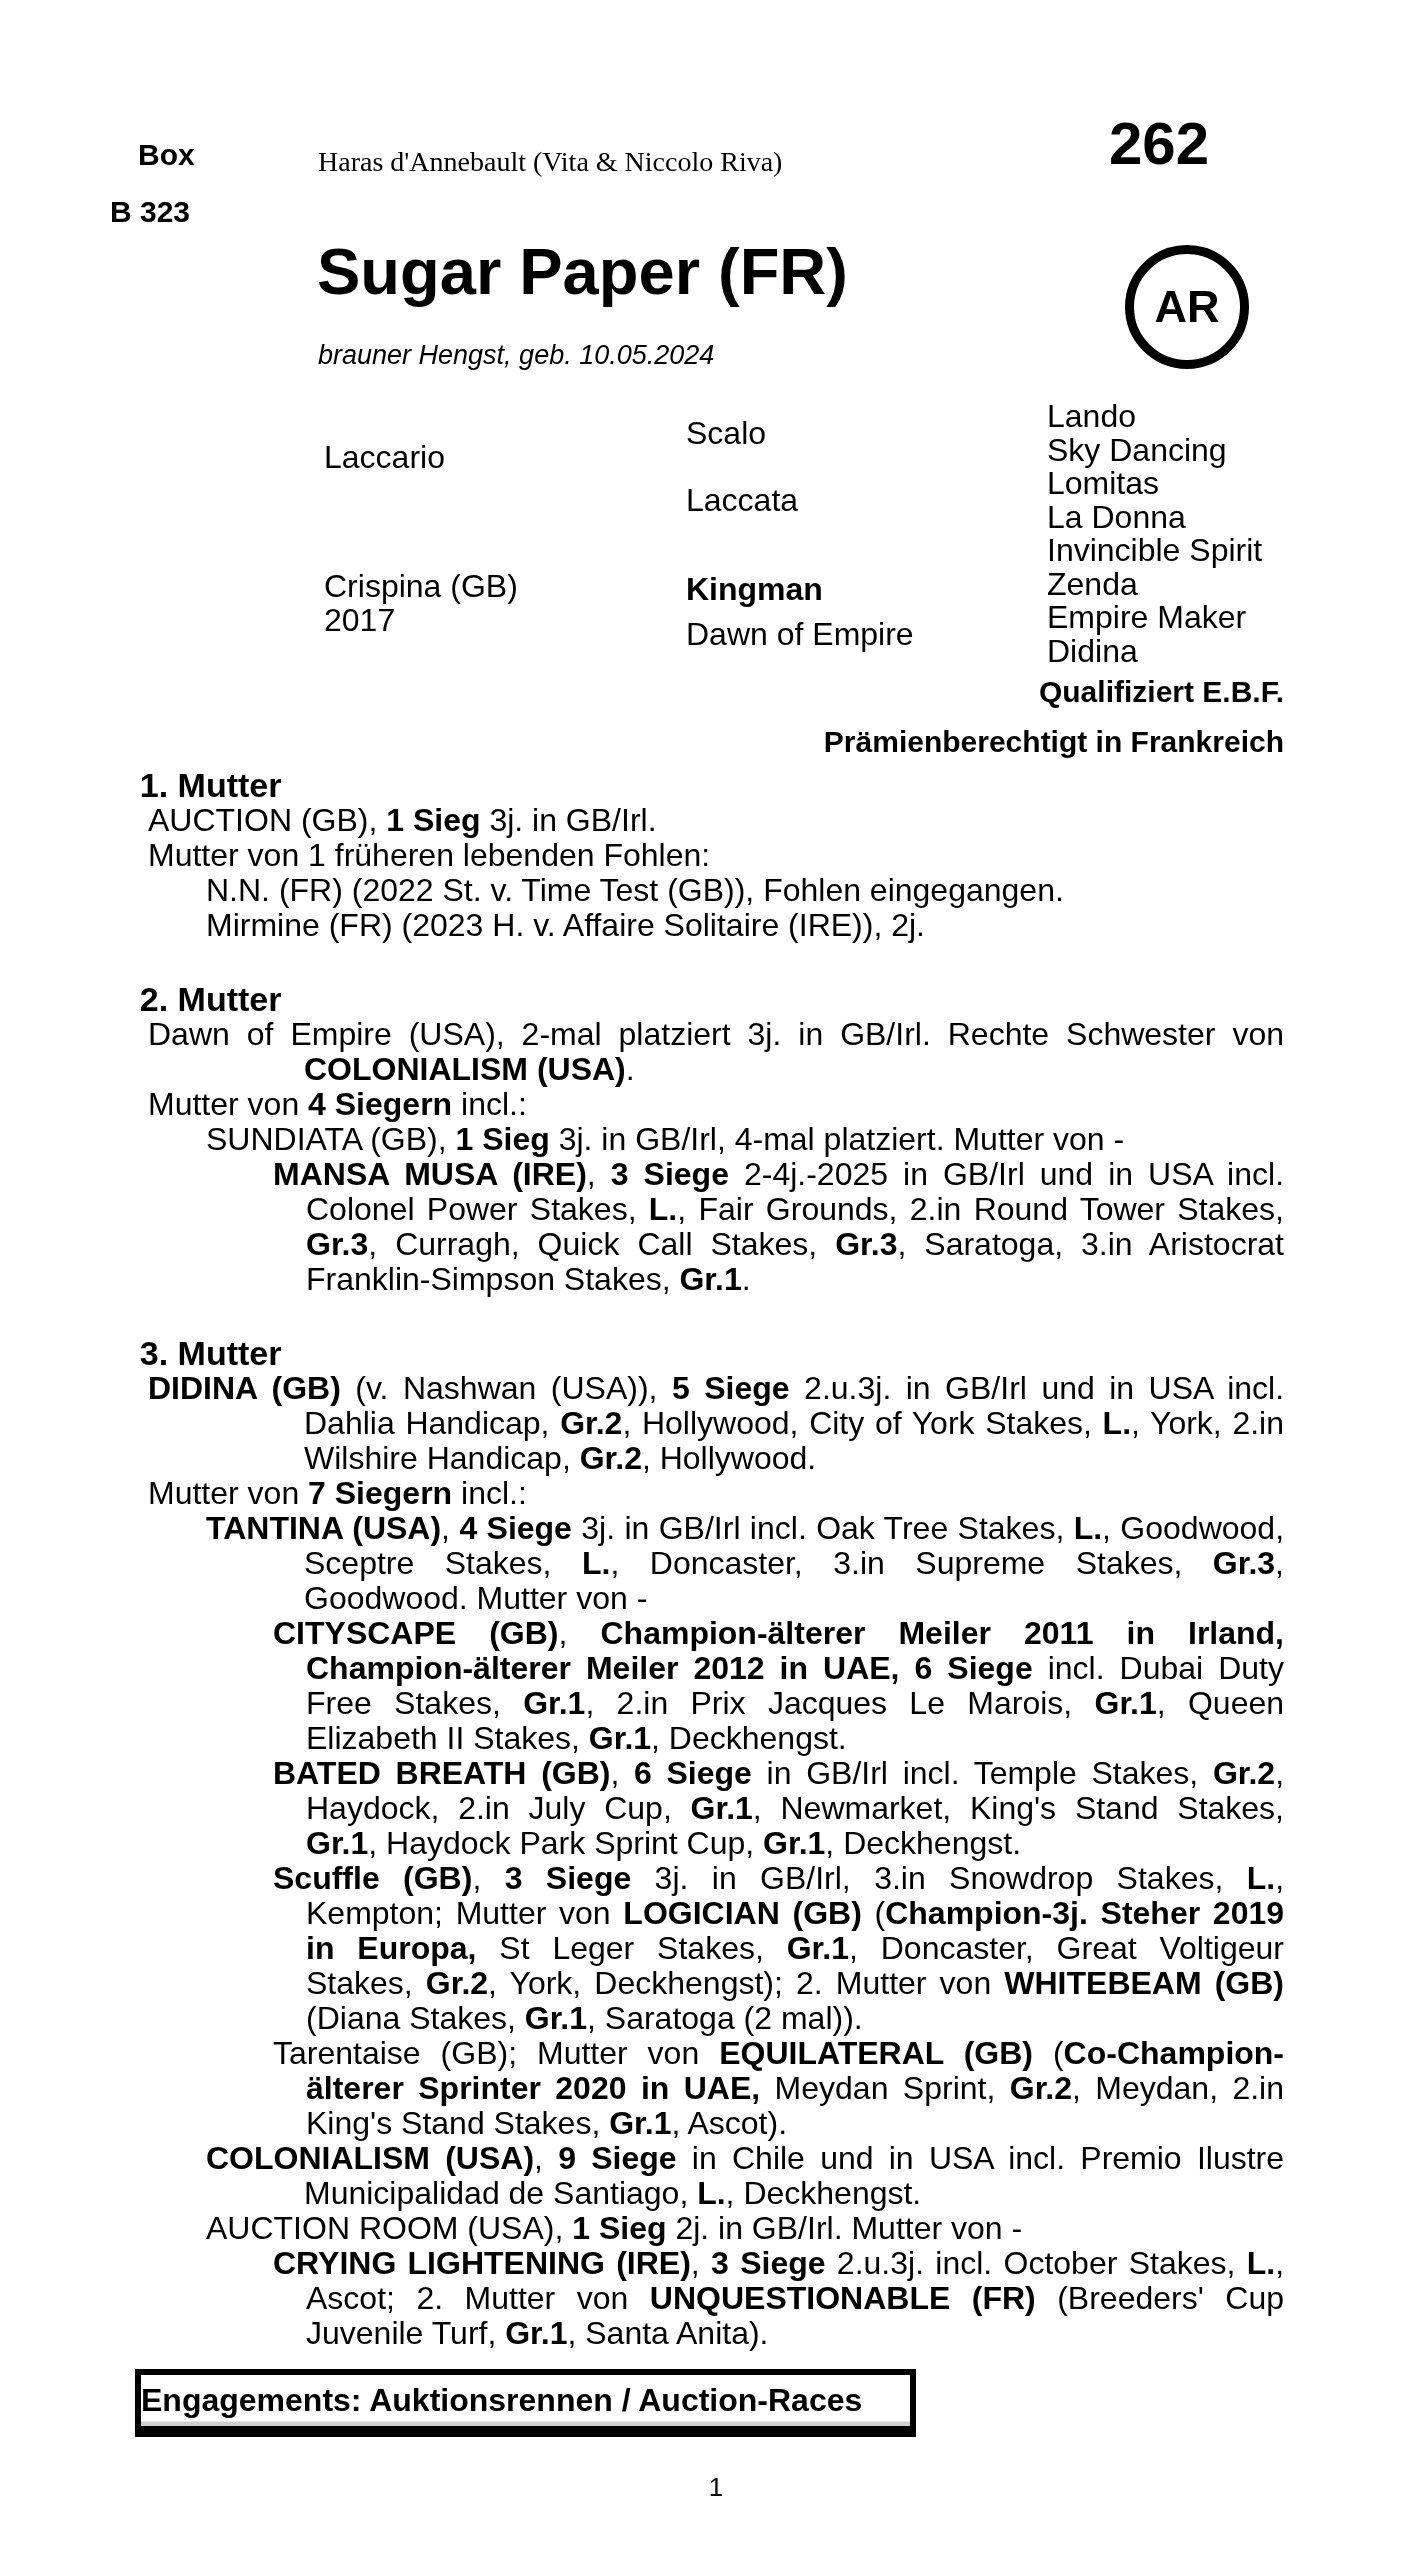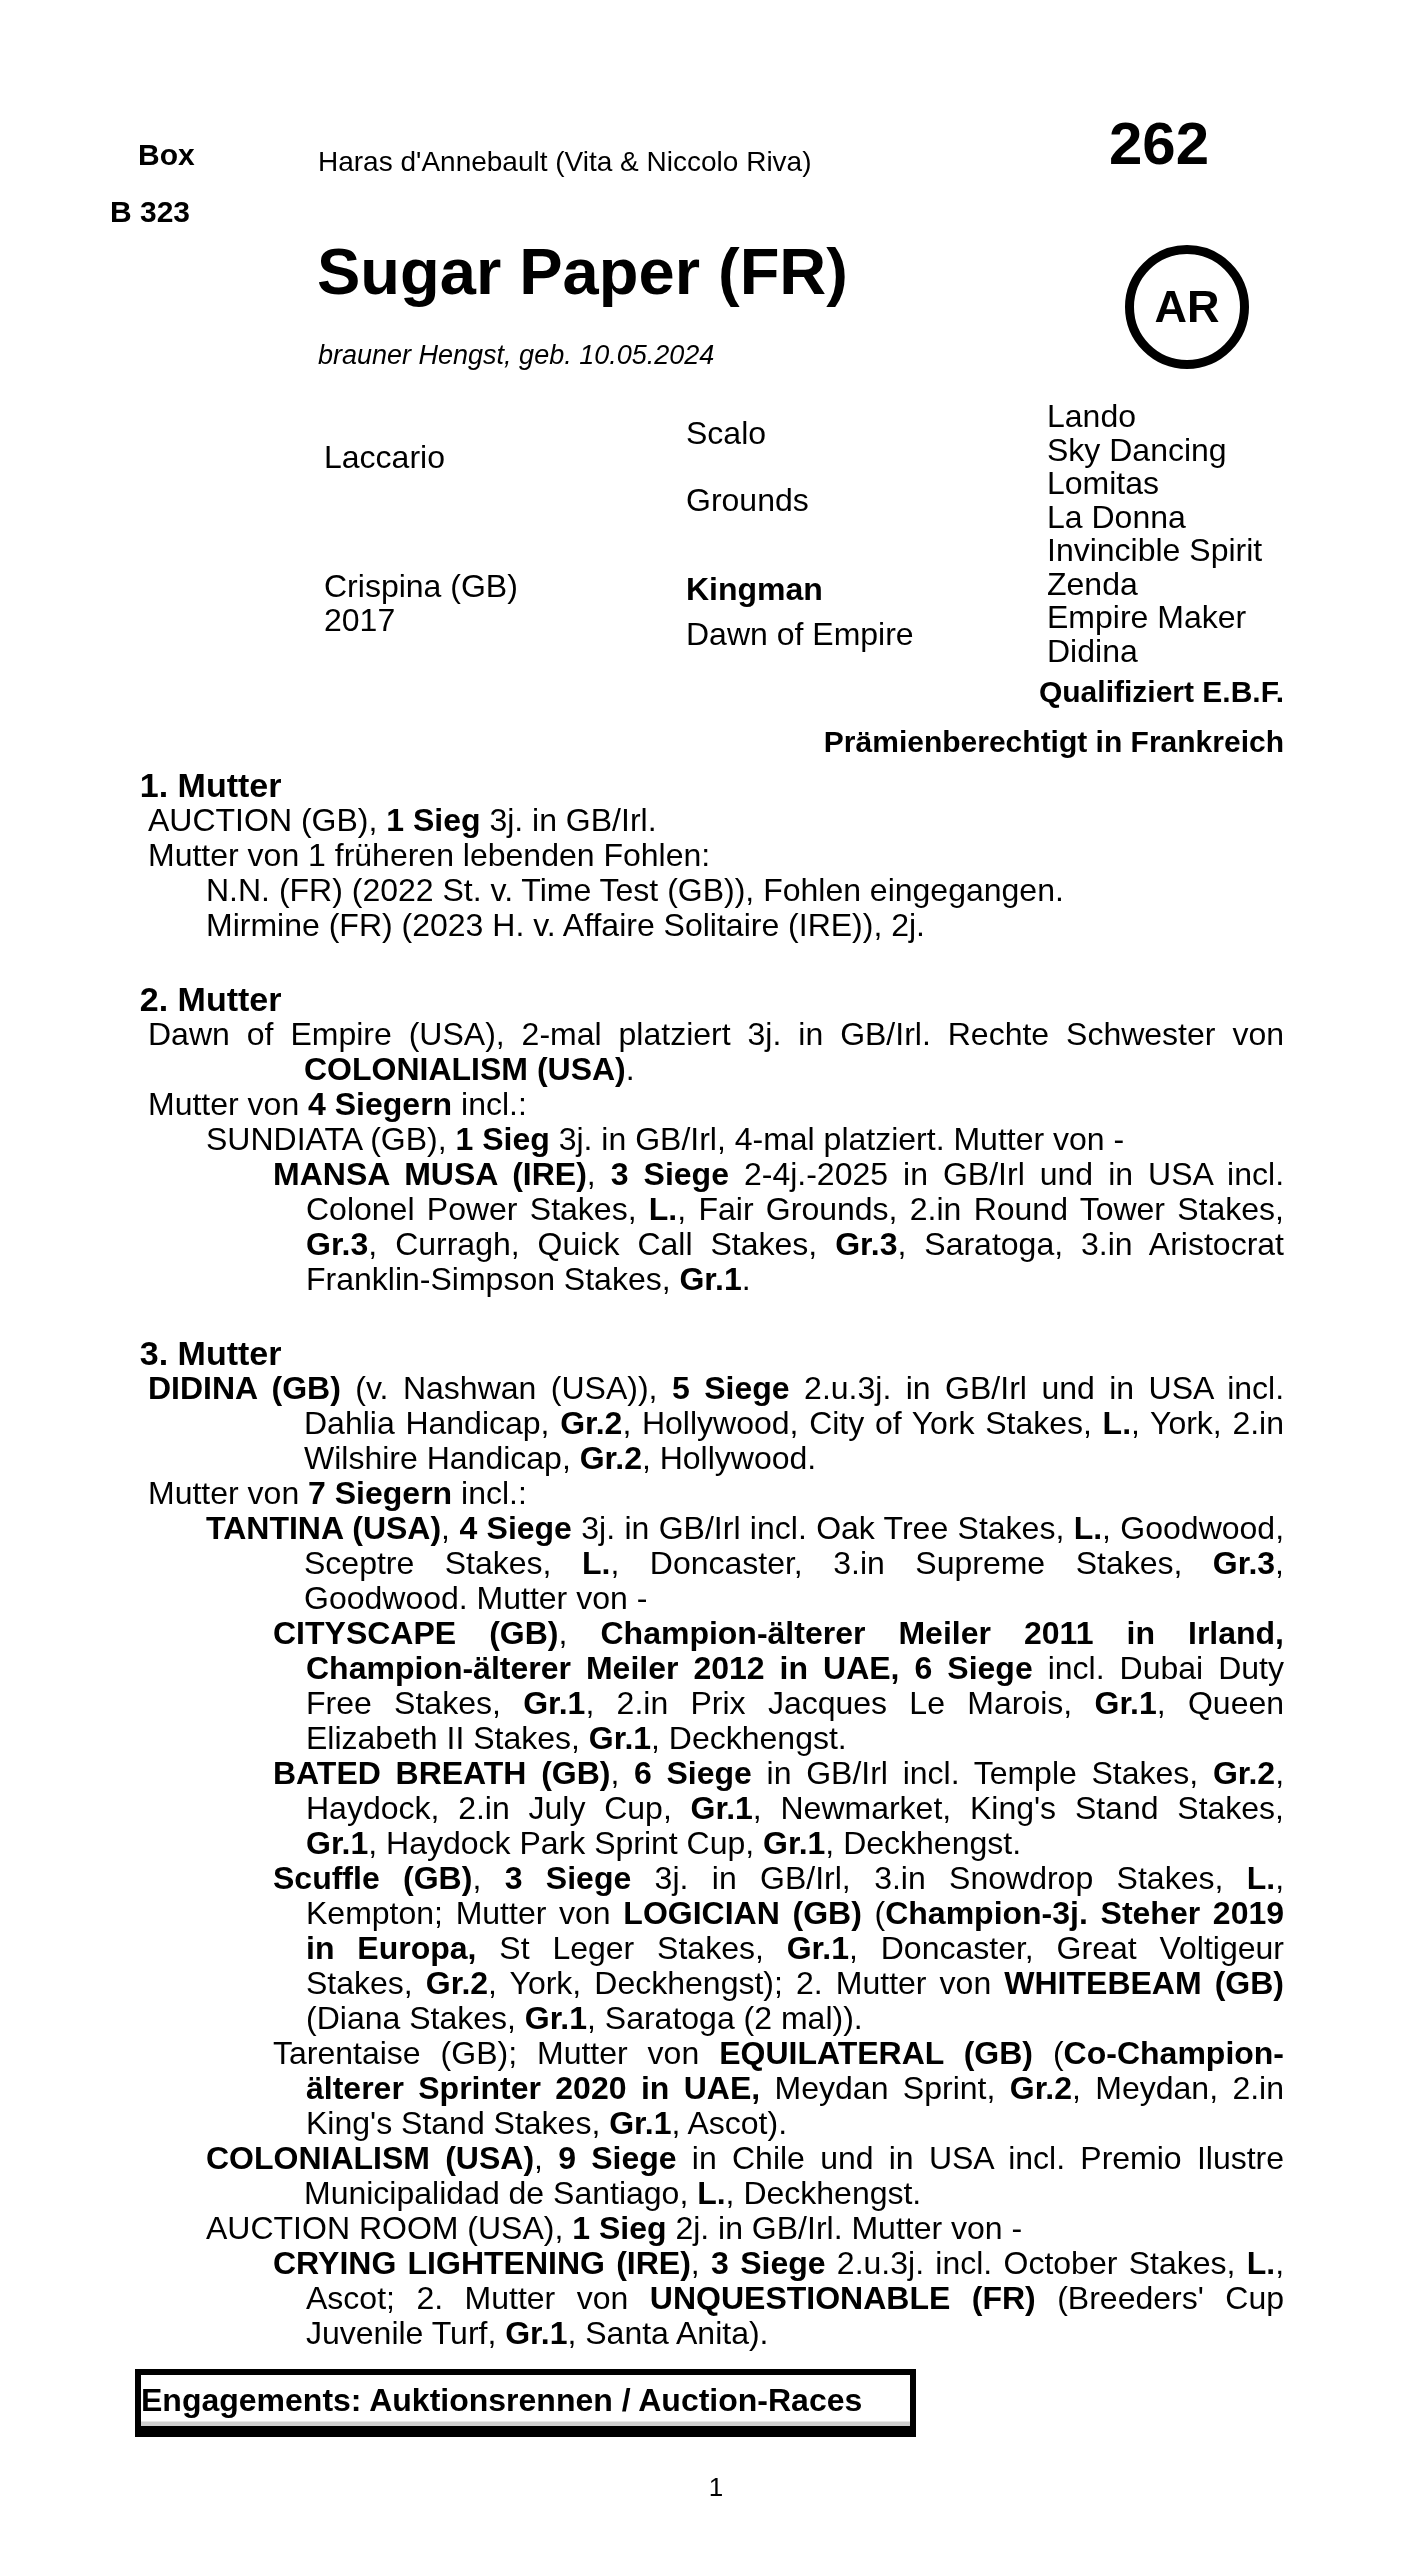--- a/index.html
+++ b/index.html
@@ -7,21 +7,21 @@
     width:1404px; height:2576px;
     background:#ffffff; color:#000000;
     font-family:"Liberation Sans", sans-serif;
     position:relative; overflow:hidden;
   }
   .abs { position:absolute; }
 
   
   .box-label   { left:138px;  top:138px;  font-size:30px; font-weight:bold; }
   .box-number  { left:110px;  top:195px;  font-size:30px; font-weight:bold; }
-  .consignor   { left:318px;  top:146px;  font-size:28px; }
+  .consignor   { left:318px;  top:146px;  font-size:28px;font-family:Liberation Serif, serif; }
   .lot-number  { left:1109px; top:114px;  font-size:60px; font-weight:bold; line-height:1; }
   .horse-name  { left:317px;  top:234px;  font-size:65px; font-weight:bold; margin:0; }
   .horse-details { left:318px; top:340px; font-size:27px;font-style:italic; }
   .brand-circle {
     left:1125px; top:245px; width:124px; height:124px;
     border:9.3px solid #000; border-radius:50%;
     display:flex; align-items:center; justify-content:center;
     box-sizing:border-box;
   }
   .brand-circle span { font-size:45px; font-weight:bold; }
@@ -87,21 +87,21 @@
   <span>AR</span>
 </div>
 
 <div>
   <div class="abs ped g1-sire">Laccario</div>
   <div class="abs ped g1-dam">
     <div>Crispina (GB)</div>
     <div>2017</div>
   </div>
   <div class="abs ped g2-0">Scalo</div>
-  <div class="abs ped g2-1">Grounds</div>
+  <div class="abs ped g2-1">Laccata</div>
   <div class="abs ped g2-2">Kingman</div>
   <div class="abs ped g2-3">Dawn of Empire</div>
   <div class="abs ped g3-0">Lando</div>
   <div class="abs ped g3-1">Sky Dancing</div>
   <div class="abs ped g3-2">Lomitas</div>
   <div class="abs ped g3-3">La Donna</div>
   <div class="abs ped g3-4">Invincible Spirit</div>
   <div class="abs ped g3-5">Zenda</div>
   <div class="abs ped g3-6">Empire Maker</div>
   <div class="abs ped g3-7">Didina</div>

